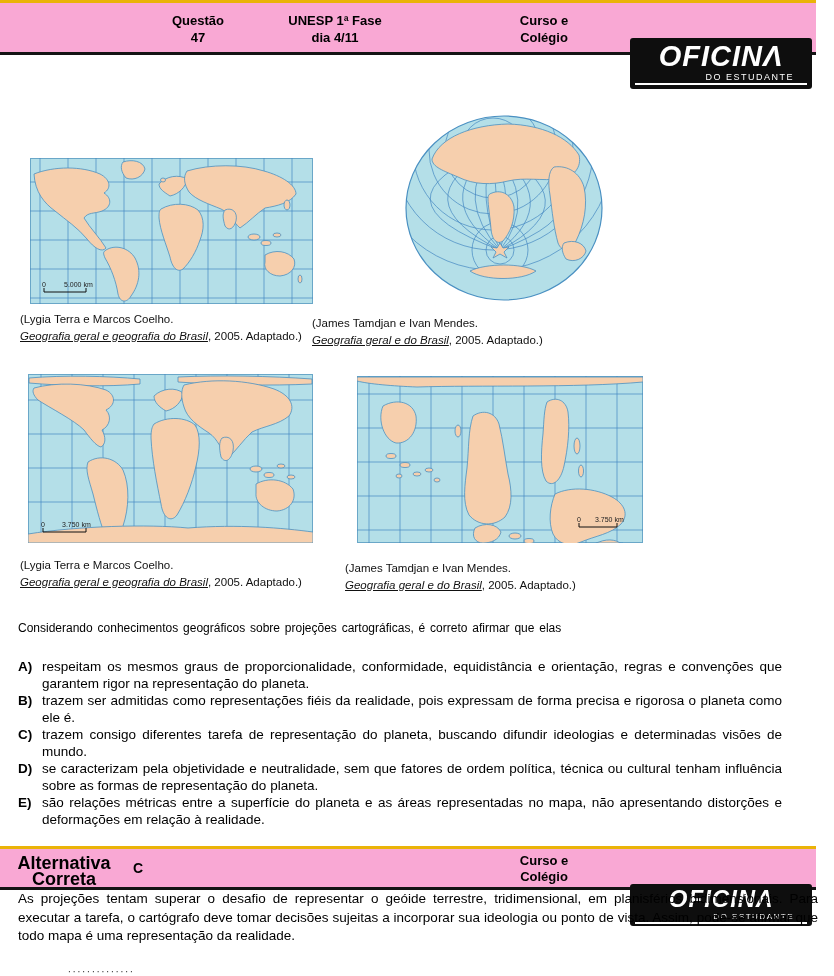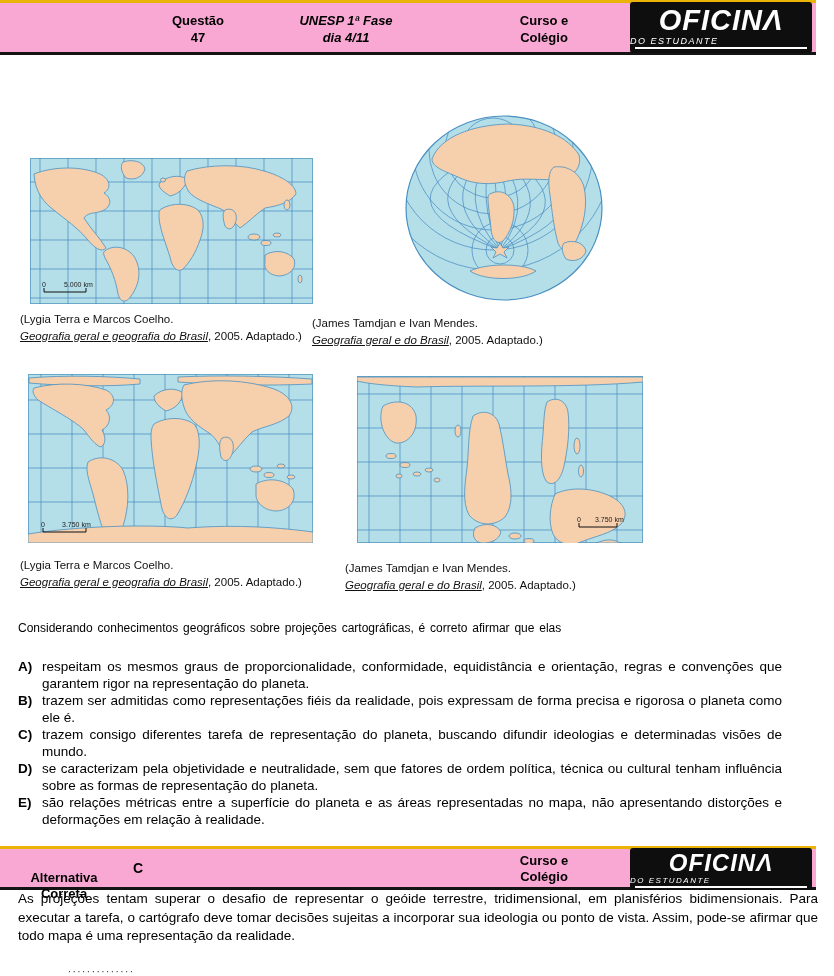--- a/index.html
+++ b/index.html
@@ -6,27 +6,27 @@
   #page{position:relative;width:834px;height:976px;overflow:hidden;background:#fff;
         font-family:"Liberation Sans",sans-serif;color:#000;}
   
   .rbar{position:absolute;left:0;width:816px;background:#f9a8d4;box-sizing:border-box;
         border-top:3px solid #eab308;border-bottom:3px solid #141414;}
   #top-bar{top:0;height:55px;}
   #answer-bar{top:846px;height:44px;}
   .bcol{position:absolute;text-align:center;font-weight:bold;font-size:13px;line-height:17px;color:#000;}
   .big-letter{position:absolute;font-weight:bold;font-size:14px;color:#000;}
   
-  .logo{position:absolute;right:4px;background:#0e0e0e;border-radius:3px;color:#fff;overflow:hidden;}
+  .logo{position:absolute;right:4px;background:#0e0e0e;border-radius:3px;color:#fff;overflow:hidden;margin-top:36px;}
   .logo-l{top:-1px;width:182px;height:51px;}
   .logo-s{top:-1px;width:182px;height:42px;}
   .logo-main{font-style:italic;font-weight:bold;text-align:center;letter-spacing:1px;white-space:nowrap;}
   .logo-l .logo-main{font-size:29px;line-height:31px;margin-top:3px;}
   .logo-s .logo-main{font-size:24px;line-height:26px;margin-top:2px;}
-  .logo-sub{font-style:italic;letter-spacing:1.5px;padding-right:10px;}
+  .logo-sub{text-align:right;letter-spacing:1.5px;padding-right:18px;}
   .logo-l .logo-sub{font-size:9px;line-height:10px;}
   .logo-s .logo-sub{font-size:8px;line-height:9px;}
   .logo-line{height:2px;background:#fff;margin:1px 5px 0 5px;}
   
   #intro{position:absolute;left:18px;top:66px;width:780px;font-size:13.5px;}
   #stem{position:absolute;left:18px;top:621px;width:800px;font-size:12px;word-spacing:1.5px;}
   #options{position:absolute;left:18px;top:658px;width:770px;}
   .option{display:flex;font-size:13.5px;line-height:17px;}
   .opt-letter{font-weight:bold;width:24px;flex:none;}
   .opt-text{width:740px;text-align:justify;}
@@ -42,21 +42,21 @@
 </head>
 <body>
 
 <div id="page">
 
   <div class="rbar" id="top-bar">
     <div class="bcol" style="left:137px;width:122px;top:9px;">
       <div>Questão</div>
       <div>47</div>
     </div>
-    <div class="bcol" style="left:266px;width:160px;top:9px;font-style:italic;">
+    <div class="bcol" style="left:255px;width:160px;top:9px;">
       <div>UNESP 1ª Fase</div>
       <div>dia 4/11</div>
     </div>
     <div class="bcol" style="left:484px;width:120px;top:9px;">
       <div>Curso e</div>
       <div>Colégio</div>
     </div>
     <div class="logo logo-l">
       <div class="logo-main">OFICINΛ</div>
       <div class="logo-sub">DO ESTUDANTE</div>
@@ -275,21 +275,21 @@
       <span class="opt-letter">D)</span>
       <span class="opt-text">se caracterizam pela objetividade e neutralidade, sem que fatores de ordem política, técnica ou cultural tenham influência sobre as formas de representação do planeta.</span>
     </div>
     <div class="option">
       <span class="opt-letter">E)</span>
       <span class="opt-text">são relações métricas entre a superfície do planeta e as áreas representadas no mapa, não apresentando distorções e deformações em relação à realidade.</span>
     </div>
   </div>
 
   <div class="rbar" id="answer-bar">
-    <div class="bcol" style="left:12px;width:104px;top:21px;font-size:13px;line-height:16px;">
+    <div class="bcol" style="left:12px;width:104px;top:6px;font-size:18px;line-height:16px;">
       <div>Alternativa</div>
       <div>Correta</div>
     </div>
     <div class="big-letter" style="left:133px;top:11px;">C</div>
     <div class="bcol" style="left:484px;width:120px;top:4px;font-size:13px;line-height:16px;">
       <div>Curso e</div>
       <div>Colégio</div>
     </div>
     <div class="logo logo-s">
       <div class="logo-main">OFICINΛ</div>

